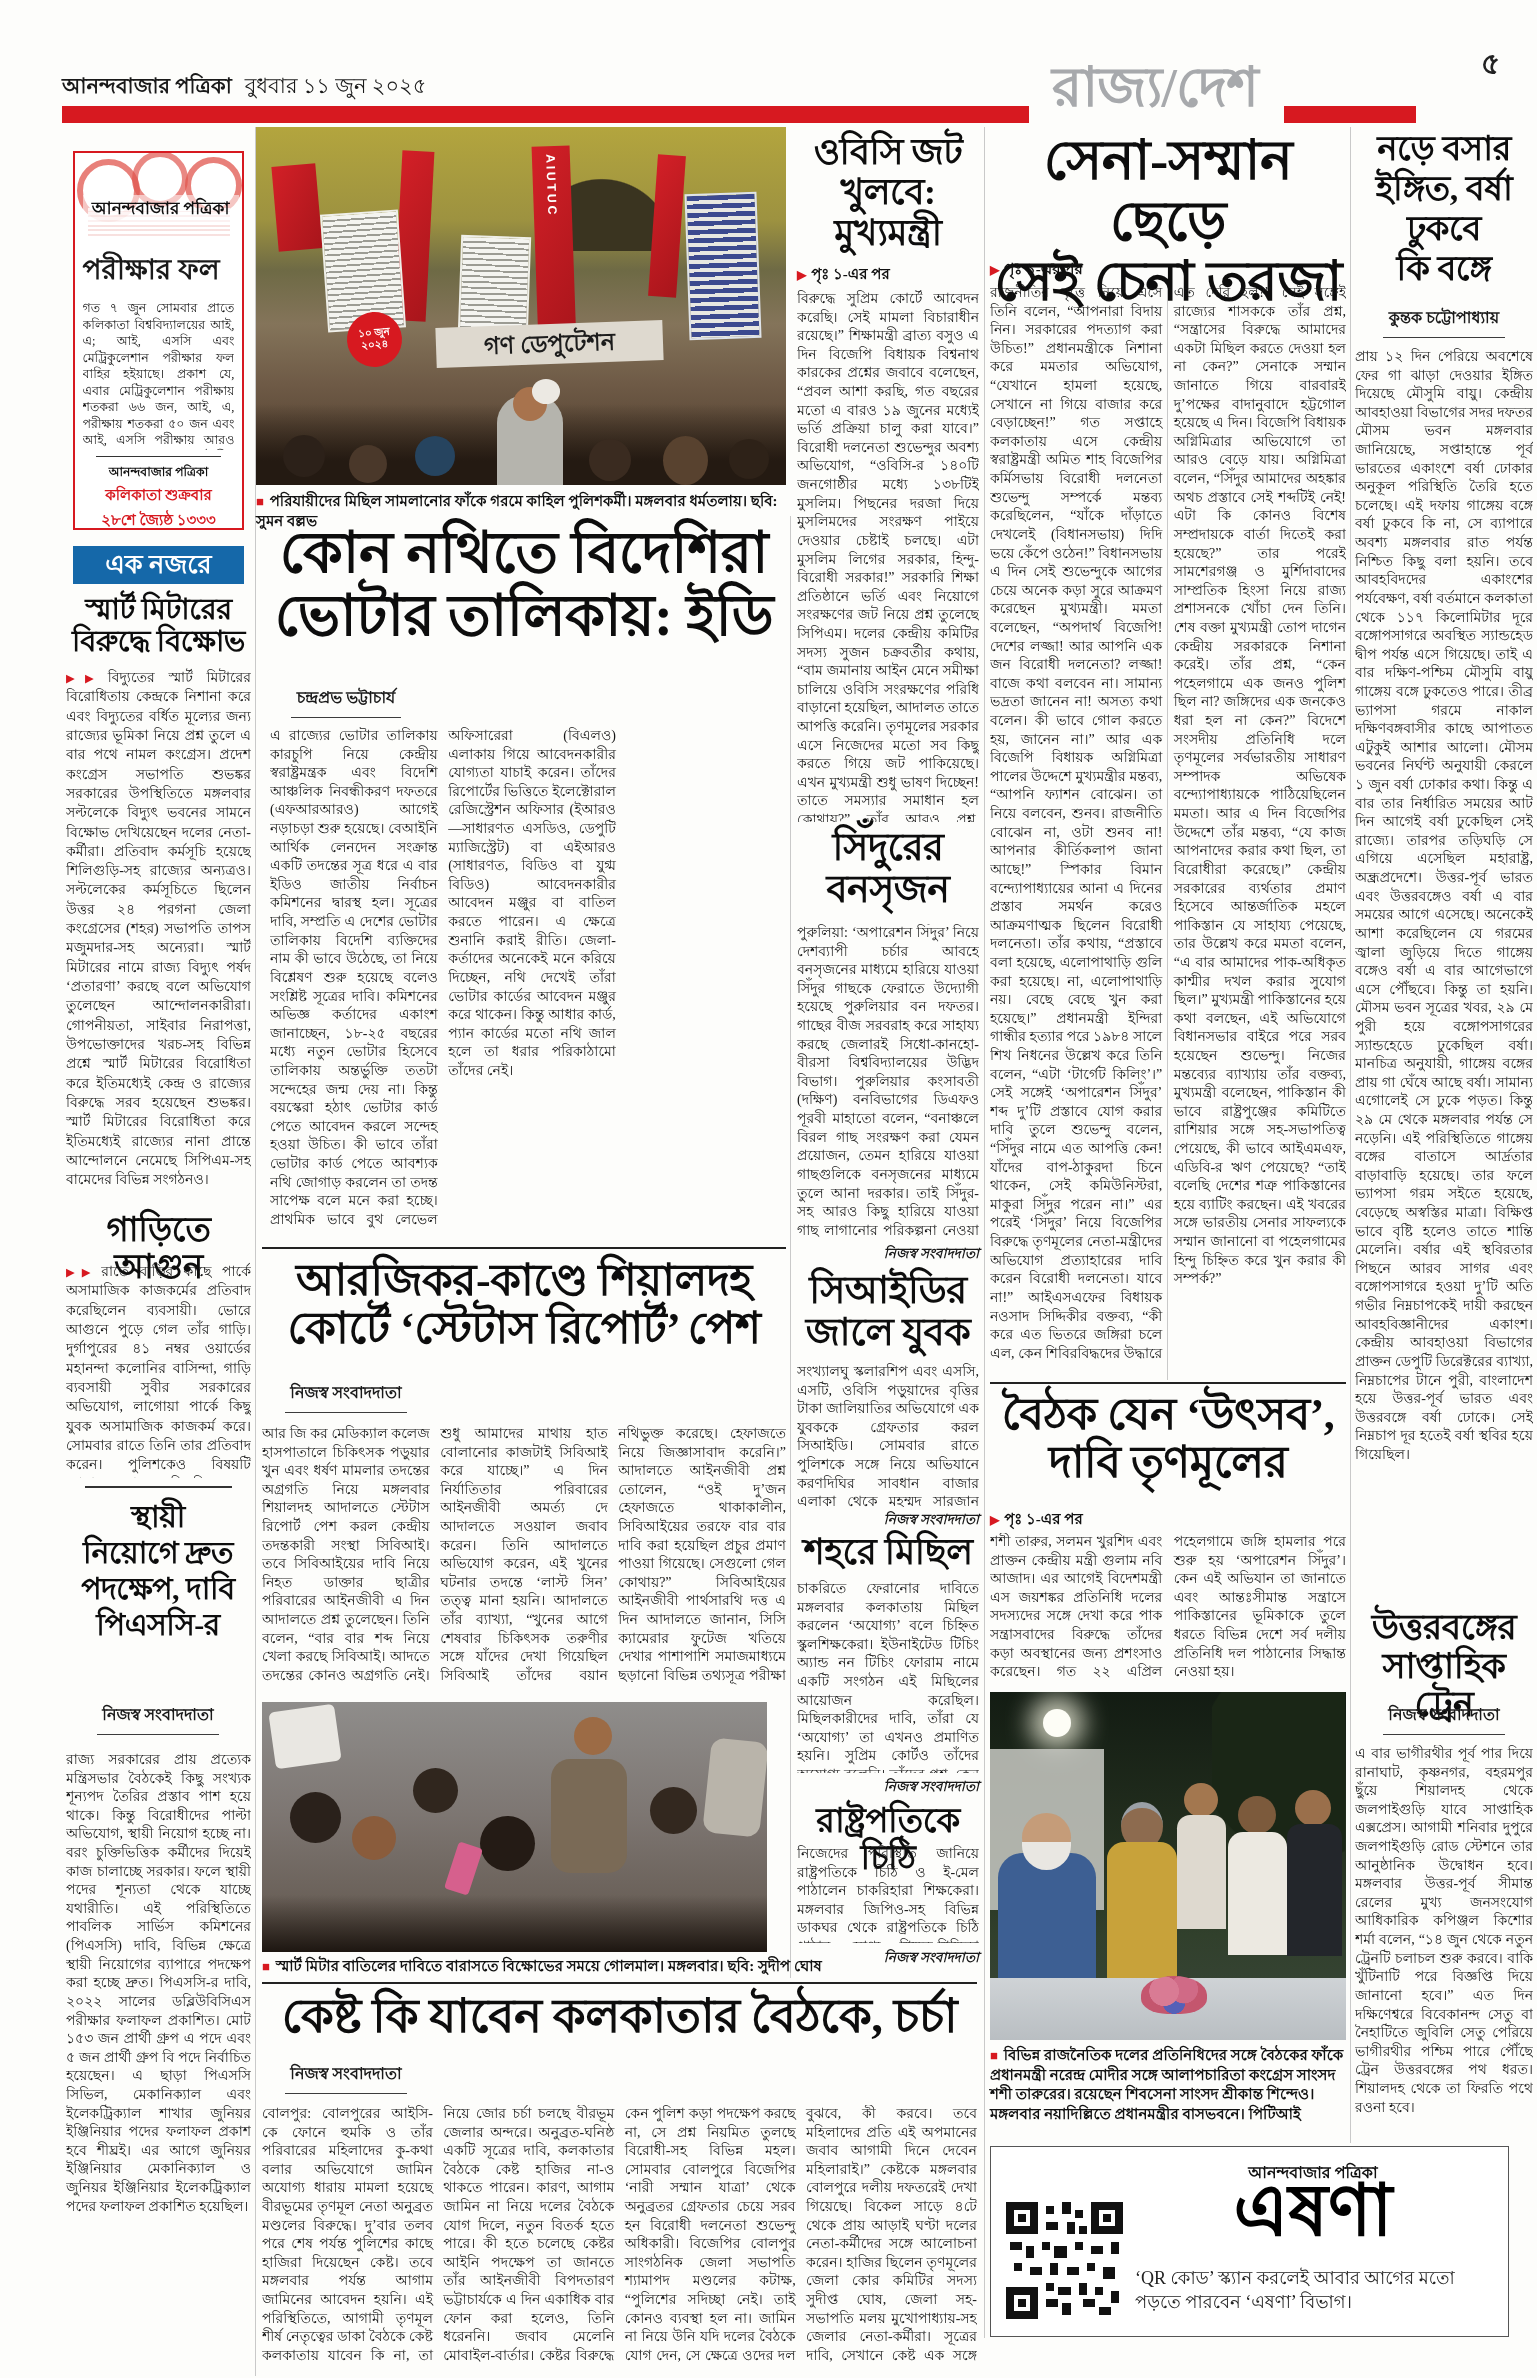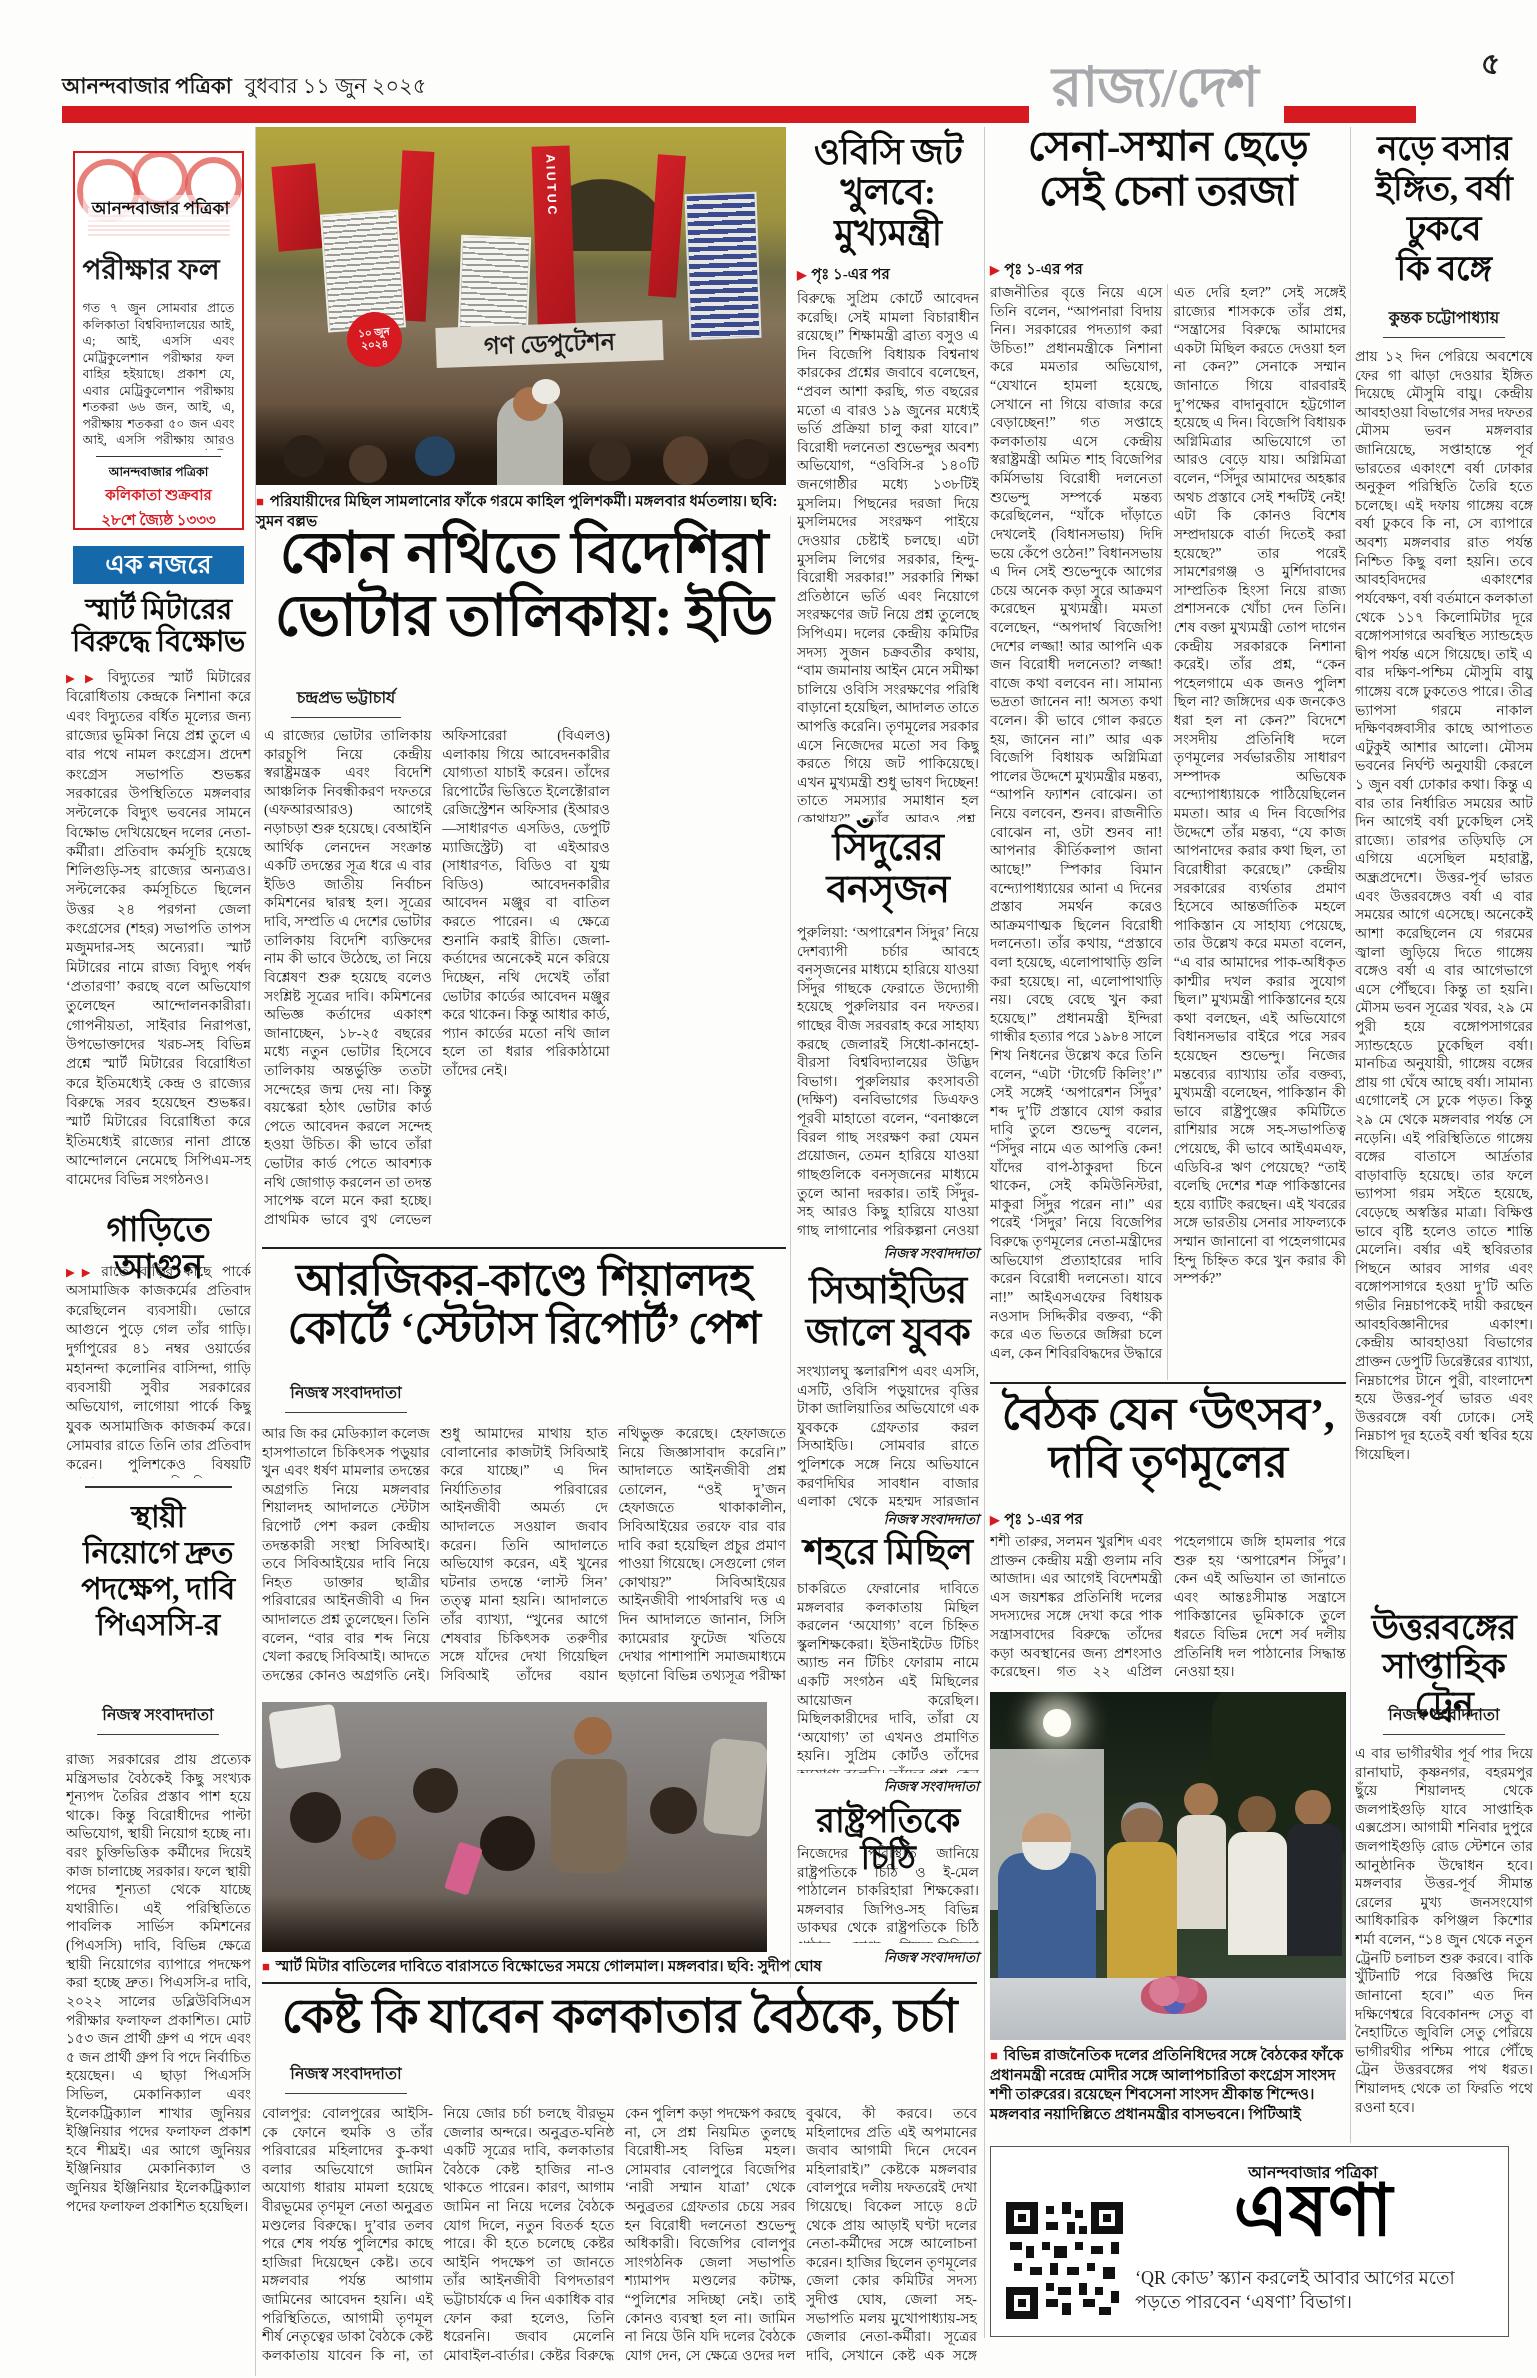--- a/index.html
+++ b/index.html
@@ -122,21 +122,21 @@
     <span class="sq">■</span><span>পরিযায়ীদের মিছিল সামলানোর ফাঁকে গরমে কাহিল পুলিশকর্মী। মঙ্গলবার ধর্মতলায়। ছবি: সুমন বল্লভ</span>
   </div>
 
   <div class="abs hl" style="left:262px;top:522px;width:524px;font-size:57px">
     <div>কোন নথিতে বিদেশিরা</div>
       <div>ভোটার তালিকায়: ইডি</div>
   </div>
   <div class="abs byl" style="left:262px;top:685px;width:168px">
     <span>চন্দ্রপ্রভ ভট্টাচার্য</span>
   </div>
-  <div class="abs" style="left:264px;top:727px;width:524px;height:505px">
+  <div class="abs" style="left:270px;top:727px;width:524px;height:505px">
     <div class="bt c3">এ রাজ্যের ভোটার তালিকায় কারচুপি নিয়ে কেন্দ্রীয় স্বরাষ্ট্রমন্ত্রক এবং বিদেশি আঞ্চলিক নিবন্ধীকরণ দফতরে (এফআরআরও) আগেই নড়াচড়া শুরু হয়েছে। বেআইনি আর্থিক লেনদেন সংক্রান্ত একটি তদন্তের সূত্র ধরে এ বার ইডিও জাতীয় নির্বাচন কমিশনের দ্বারস্থ হল। সূত্রের দাবি, সম্প্রতি এ দেশের ভোটার তালিকায় বিদেশি ব্যক্তিদের নাম কী ভাবে উঠেছে, তা নিয়ে বিশ্লেষণ শুরু হয়েছে বলেও সংশ্লিষ্ট সূত্রের দাবি। কমিশনের অভিজ্ঞ কর্তাদের একাংশ জানাচ্ছেন, ১৮-২৫ বছরের মধ্যে নতুন ভোটার হিসেবে তালিকায় অন্তর্ভুক্তি ততটা সন্দেহের জন্ম দেয় না। কিন্তু বয়স্কেরা হঠাৎ ভোটার কার্ড পেতে আবেদন করলে সন্দেহ হওয়া উচিত। কী ভাবে তাঁরা ভোটার কার্ড পেতে আবশ্যক নথি জোগাড় করলেন তা তদন্ত সাপেক্ষ বলে মনে করা হচ্ছে। প্রাথমিক ভাবে বুথ লেভেল অফিসারেরা (বিএলও) এলাকায় গিয়ে আবেদনকারীর যোগ্যতা যাচাই করেন। তাঁদের রিপোর্টের ভিত্তিতে ইলেক্টোরাল রেজিস্ট্রেশন অফিসার (ইআরও—সাধারণত এসডিও, ডেপুটি ম্যাজিস্ট্রেট) বা এইআরও (সাধারণত, বিডিও বা যুগ্ম বিডিও) আবেদনকারীর আবেদন মঞ্জুর বা বাতিল করতে পারেন। এ ক্ষেত্রে শুনানি করাই রীতি। জেলা-কর্তাদের অনেকেই মনে করিয়ে দিচ্ছেন, নথি দেখেই তাঁরা ভোটার কার্ডের আবেদন মঞ্জুর করে থাকেন। কিন্তু আধার কার্ড, প্যান কার্ডের মতো নথি জাল হলে তা ধরার পরিকাঠামো তাঁদের নেই।</div>
   </div>
 
   <div class="hr" style="left:262px;top:1247px;width:524px"></div>
   <div class="abs hl" style="left:262px;top:1257px;width:524px;font-size:44px">
     <div>আরজিকর-কাণ্ডে শিয়ালদহ</div>
       <div>কোর্টে ‘স্টেটাস রিপোর্ট’ পেশ</div>
   </div>
   <div class="abs byl" style="left:262px;top:1380px;width:168px">
     <span>নিজস্ব সংবাদদাতা</span>
@@ -197,21 +197,21 @@
   <div class="abs sig" style="left:797px;top:1508px;width:182px">নিজস্ব সংবাদদাতা</div>
 
   <div class="abs hl" style="left:797px;top:1533px;width:182px;font-size:36px">শহরে মিছিল</div>
   <div class="abs bt" style="left:797px;top:1580px;width:182px;height:193px">চাকরিতে ফেরানোর দাবিতে মঙ্গলবার কলকাতায় মিছিল করলেন ‘অযোগ্য’ বলে চিহ্নিত স্কুলশিক্ষকেরা। ইউনাইটেড টিচিং অ্যান্ড নন টিচিং ফোরাম নামে একটি সংগঠন এই মিছিলের আয়োজন করেছিল। মিছিলকারীদের দাবি, তাঁরা যে ‘অযোগ্য’ তা এখনও প্রমাণিত হয়নি। সুপ্রিম কোর্টও তাঁদের অযোগ্য বলেনি। তাঁদের প্রশ্ন, কেন স্কুলে যেতে দেওয়া হচ্ছে না? কেন বেতন বন্ধ করা হয়েছে?</div>
   <div class="abs sig" style="left:797px;top:1775px;width:182px">নিজস্ব সংবাদদাতা</div>
 
   <div class="abs hl" style="left:797px;top:1802px;width:182px;font-size:34px">রাষ্ট্রপতিকে চিঠি</div>
   <div class="abs bt" style="left:797px;top:1845px;width:182px;height:98px">নিজেদের পরিস্থিতি জানিয়ে রাষ্ট্রপতিকে চিঠি ও ই-মেল পাঠালেন চাকরিহারা শিক্ষকেরা। মঙ্গলবার জিপিও-সহ বিভিন্ন ডাকঘর থেকে রাষ্ট্রপতিকে চিঠি পাঠান যোগ্য শিক্ষক-শিক্ষিকা অধিকার মঞ্চের সদস্যেরা।</div>
   <div class="abs sig" style="left:797px;top:1946px;width:182px">নিজস্ব সংবাদদাতা</div>
 
-  <div class="abs hl" style="left:990px;top:124px;width:356px;font-size:41px">
+  <div class="abs hl" style="left:990px;top:131px;width:356px;font-size:55px">
     <div>সেনা-সম্মান ছেড়ে</div>
       <div>সেই চেনা তরজা</div>
   </div>
   <div class="abs cont" style="left:990px;top:257px;width:180px">
     <span class="tri">▶</span><span>পৃঃ ১-এর পর</span>
   </div>
   <div class="abs" style="left:990px;top:284px;width:356px;height:1094px">
     <div class="bt c2">রাজনীতির বৃত্তে নিয়ে এসে তিনি বলেন, “আপনারা বিদায় নিন। সরকারের পদত্যাগ করা উচিত!” প্রধানমন্ত্রীকে নিশানা করে মমতার অভিযোগ, “যেখানে হামলা হয়েছে, সেখানে না গিয়ে বাজার করে বেড়াচ্ছেন!” গত সপ্তাহে কলকাতায় এসে কেন্দ্রীয় স্বরাষ্ট্রমন্ত্রী অমিত শাহ বিজেপির কর্মিসভায় বিরোধী দলনেতা শুভেন্দু সম্পর্কে মন্তব্য করেছিলেন, “যাঁকে দাঁড়াতে দেখলেই (বিধানসভায়) দিদি ভয়ে কেঁপে ওঠেন!” বিধানসভায় এ দিন সেই শুভেন্দুকে আগের চেয়ে অনেক কড়া সুরে আক্রমণ করেছেন মুখ্যমন্ত্রী। মমতা বলেছেন, “অপদার্থ বিজেপি! দেশের লজ্জা! আর আপনি এক জন বিরোধী দলনেতা? লজ্জা! বাজে কথা বলবেন না। সামান্য ভদ্রতা জানেন না! অসত্য কথা বলেন। কী ভাবে গোল করতে হয়, জানেন না।” আর এক বিজেপি বিধায়ক অগ্নিমিত্রা পালের উদ্দেশে মুখ্যমন্ত্রীর মন্তব্য, “আপনি ফ্যাশন বোঝেন। তা নিয়ে বলবেন, শুনব। রাজনীতি বোঝেন না, ওটা শুনব না! আপনার কীর্তিকলাপ জানা আছে!” স্পিকার বিমান বন্দ্যোপাধ্যায়ের আনা এ দিনের প্রস্তাব সমর্থন করেও আক্রমণাত্মক ছিলেন বিরোধী দলনেতা। তাঁর কথায়, “প্রস্তাবে বলা হয়েছে, এলোপাথাড়ি গুলি করা হয়েছে। না, এলোপাথাড়ি নয়। বেছে বেছে খুন করা হয়েছে।” প্রধানমন্ত্রী ইন্দিরা গান্ধীর হত্যার পরে ১৯৮৪ সালে শিখ নিধনের উল্লেখ করে তিনি বলেন, “এটা ‘টার্গেট কিলিং’।” সেই সঙ্গেই ‘অপারেশন সিঁদুর’ শব্দ দু’টি প্রস্তাবে যোগ করার দাবি তুলে শুভেন্দু বলেন, “সিঁদুর নামে এত আপত্তি কেন! যাঁদের বাপ-ঠাকুরদা চিনে থাকেন, সেই কমিউনিস্টরা, মাকুরা সিঁদুর পরেন না।” এর পরেই ‘সিঁদুর’ নিয়ে বিজেপির বিরুদ্ধে তৃণমূলের নেতা-মন্ত্রীদের অভিযোগ প্রত্যাহারের দাবি করেন বিরোধী দলনেতা। যাবে না!” আইএসএফের বিধায়ক নওসাদ সিদ্দিকীর বক্তব্য, “কী করে এত ভিতরে জঙ্গিরা চলে এল, কেন শিবিরবিদ্ধদের উদ্ধারে এত দেরি হল?” সেই সঙ্গেই রাজ্যের শাসককে তাঁর প্রশ্ন, “সন্ত্রাসের বিরুদ্ধে আমাদের একটা মিছিল করতে দেওয়া হল না কেন?” সেনাকে সম্মান জানাতে গিয়ে বারবারই দু’পক্ষের বাদানুবাদে হট্টগোল হয়েছে এ দিন। বিজেপি বিধায়ক অগ্নিমিত্রার অভিযোগে তা আরও বেড়ে যায়। অগ্নিমিত্রা বলেন, “সিঁদুর আমাদের অহঙ্কার অথচ প্রস্তাবে সেই শব্দটিই নেই! এটা কি কোনও বিশেষ সম্প্রদায়কে বার্তা দিতেই করা হয়েছে?” তার পরেই সামশেরগঞ্জ ও মুর্শিদাবাদের সাম্প্রতিক হিংসা নিয়ে রাজ্য প্রশাসনকে খোঁচা দেন তিনি। শেষ বক্তা মুখ্যমন্ত্রী তোপ দাগেন কেন্দ্রীয় সরকারকে নিশানা করেই। তাঁর প্রশ্ন, “কেন পহেলগামে এক জনও পুলিশ ছিল না? জঙ্গিদের এক জনকেও ধরা হল না কেন?” বিদেশে সংসদীয় প্রতিনিধি দলে তৃণমূলের সর্বভারতীয় সাধারণ সম্পাদক অভিষেক বন্দ্যোপাধ্যায়কে পাঠিয়েছিলেন মমতা। আর এ দিন বিজেপির উদ্দেশে তাঁর মন্তব্য, “যে কাজ আপনাদের করার কথা ছিল, তা বিরোধীরা করেছে।” কেন্দ্রীয় সরকারের ব্যর্থতার প্রমাণ হিসেবে আন্তর্জাতিক মহলে পাকিস্তান যে সাহায্য পেয়েছে, তার উল্লেখ করে মমতা বলেন, “এ বার আমাদের পাক-অধিকৃত কাশ্মীর দখল করার সুযোগ ছিল।” মুখ্যমন্ত্রী পাকিস্তানের হয়ে কথা বলছেন, এই অভিযোগে বিধানসভার বাইরে পরে সরব হয়েছেন শুভেন্দু। নিজের মন্তব্যের ব্যাখ্যায় তাঁর বক্তব্য, মুখ্যমন্ত্রী বলেছেন, পাকিস্তান কী ভাবে রাষ্ট্রপুঞ্জের কমিটিতে রাশিয়ার সঙ্গে সহ-সভাপতিত্ব পেয়েছে, কী ভাবে আইএমএফ, এডিবি-র ঋণ পেয়েছে? “তাই বলেছি দেশের শত্রু পাকিস্তানের হয়ে ব্যাটিং করছেন। এই খবরের সঙ্গে ভারতীয় সেনার সাফল্যকে সম্মান জানানো বা পহেলগামের হিন্দু চিহ্নিত করে খুন করার কী সম্পর্ক?”</div>
   </div>
 

